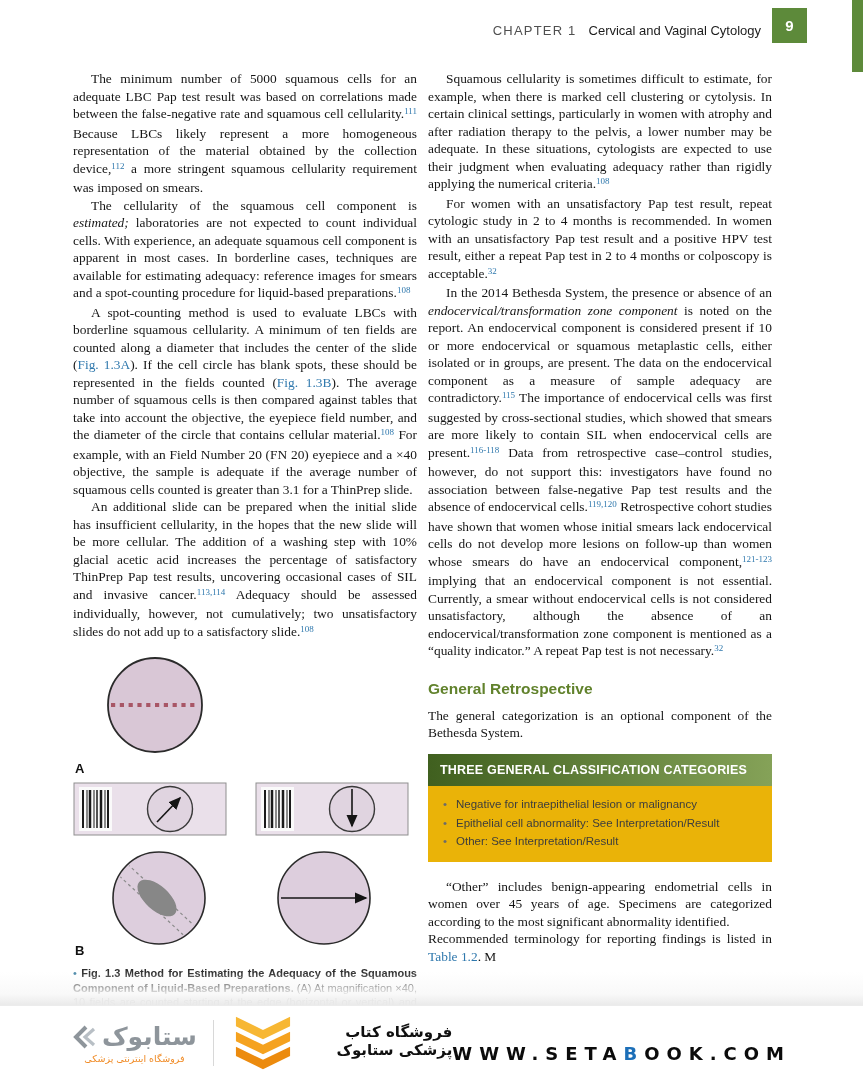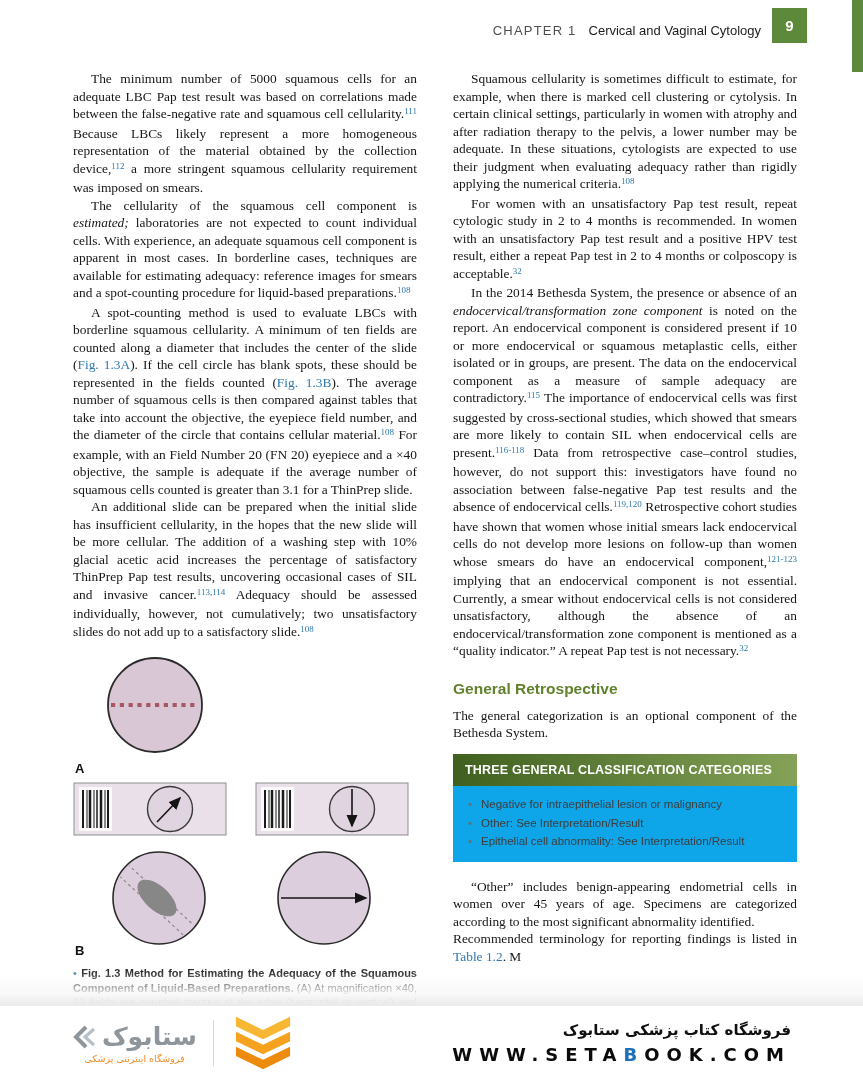--- a/index.html
+++ b/index.html
@@ -10,41 +10,41 @@
   .running-head{position:absolute;top:21px;right:102px;white-space:nowrap;
                 font-family:"Liberation Sans",sans-serif;z-index:2;}
   .chapter-label{font-size:13px;letter-spacing:1.2px;color:#4f4f4f;margin-right:12px;}
   .head-title{font-size:13px;color:#1c1c1c;}
   .page-number-box{position:absolute;top:8px;right:56px;width:35px;height:35px;background:#5d8a3a;
                    color:#fff;font:bold 15px "Liberation Sans",sans-serif;display:flex;
                    align-items:center;justify-content:center;z-index:2;}
   .edge-strip{position:absolute;top:0;right:0;width:11px;height:72px;background:#5d8a3a;z-index:2;}
 
   
-  .content{position:absolute;top:70px;left:73px;width:717px;display:flex;gap:36px;z-index:1;}
+  .content{position:absolute;top:70px;left:73px;width:717px;display:flex;gap:11px;z-index:1;}
   .col{width:344px;flex:none;}
 
   .body-p{margin:0;font-size:13.4px;line-height:17.5px;text-align:justify;color:#161616;
           hyphens:auto;-webkit-hyphens:auto;}
   .indent{text-indent:18px;}
   .seg-i{font-style:italic;}
   .seg-b{font-weight:bold;}
   .seg-sup{font-size:9px;color:#2f78ad;position:relative;top:-4px;}
   .seg-link{color:#2f78ad;}
   .seg-dot{color:#4a88a8;}
 
   .green-heading{font-family:"Liberation Sans",sans-serif;font-weight:bold;font-size:15.5px;
                  color:#61822c;margin:18px 0 9px;}
 
   
   .class-box{margin:12px 0 16px;}
   .class-box-header{background:linear-gradient(90deg,#40601f,#85a258);color:#fff;
                     font-family:Liberation Sans, sans-serif;font-weight:bold;font-size:12.5px;
                     line-height:1.35;padding:8px 12px;letter-spacing:.2px;}
-  .class-box-body{background:#0ea5e9;margin:0;padding:9px 14px 11px 28px;list-style:none;}
+  .class-box-body{background:#eab308;margin:0;padding:9px 14px 11px 28px;list-style:none;}
   .class-box-body li{font-family:"Liberation Sans",sans-serif;font-size:11.5px;color:#3d3d3d;
                      line-height:1.6;position:relative;}
   .class-box-body li::before{content:"•";position:absolute;left:-13px;color:#6b6b6b;}
 
   
   .figure{margin:10px 0 0;}
   .fig-label{font-family:"Liberation Sans",sans-serif;font-weight:bold;font-size:13px;}
   .fig-caption{margin-top:4px;font-family:"Liberation Sans",sans-serif;font-size:11px;
                line-height:14.5px;text-align:justify;color:#2e2e2e;}
 
@@ -53,21 +53,21 @@
         background:linear-gradient(180deg,rgba(255,255,255,0) 0%,rgba(248,248,248,.9) 65%,#e9e9e9 100%);}
   .footer{position:absolute;bottom:0;left:0;width:100%;height:74px;background:#fff;z-index:6;
           display:flex;align-items:center;justify-content:space-between;padding:0 72px;
           box-sizing:border-box;box-shadow:0 -1px 0 #ececec;}
   .footer-left{display:flex;align-items:center;gap:16px;}
   .logo-row{display:flex;align-items:center;gap:6px;}
   .logo-text{font-family:"DejaVu Sans",sans-serif;font-weight:bold;font-size:25px;color:#8e959b;}
   .logo-sub{font-family:"DejaVu Sans",sans-serif;font-size:9.5px;color:#f08a24;text-align:center;
             margin-top:2px;direction:rtl;}
   .footer-divider{width:1px;height:46px;background:#d8d8d8;}
-  .footer-right{display:flex;flex-direction:column;align-items:flex-end;}
+  .footer-right{display:flex;flex-direction:row;align-items:flex-end;}
   .tagline{font-family:"DejaVu Sans",sans-serif;font-weight:bold;font-size:15px;color:#101010;
            direction:rtl;margin-bottom:5px;}
   .url{font-family:"DejaVu Sans",sans-serif;font-weight:bold;font-size:18px;letter-spacing:7px;
        color:#0b0b0b;white-space:nowrap;}
 </style>
 </head>
 <body>
 
 <div class="page">
 
@@ -165,22 +165,22 @@
           <p class="body-p indent"><span>In the 2014 Bethesda System, the presence or absence of an </span><span class="seg-i">endocervical/transformation zone component</span><span> is noted on the report. An endocervical component is considered present if 10 or more endocervical or squamous metaplastic cells, either isolated or in groups, are present. The data on the endocervical component as a measure of sample adequacy are contradictory.</span><span class="seg-sup">115</span><span> The importance of endocervical cells was first suggested by cross-sectional studies, which showed that smears are more likely to contain SIL when endocervical cells are present.</span><span class="seg-sup">116-118</span><span> Data from retrospective case–control studies, however, do not support this: investigators have found no association between false-negative Pap test results and the absence of endocervical cells.</span><span class="seg-sup">119,120</span><span> Retrospective cohort studies have shown that women whose initial smears lack endocervical cells do not develop more lesions on follow-up than women whose smears do have an endocervical component,</span><span class="seg-sup">121-123</span><span> implying that an endocervical component is not essential. Currently, a smear without endocervical cells is not considered unsatisfactory, although the absence of an endocervical/transformation zone component is mentioned as a “quality indicator.” A repeat Pap test is not necessary.</span><span class="seg-sup">32</span></p>
         </div>
 
       <h2 class="green-heading">General Retrospective</h2>
       <p class="body-p">The general categorization is an optional component of the Bethesda System.</p>
 
       <div class="class-box">
         <div class="class-box-header">THREE GENERAL CLASSIFICATION CATEGORIES</div>
         <ul class="class-box-body">
             <li>Negative for intraepithelial lesion or malignancy</li>
+            <li>Epithelial cell abnormality: See Interpretation/Result</li>
             <li>Other: See Interpretation/Result</li>
-            <li>Epithelial cell abnormality: See Interpretation/Result</li>
           </ul>
       </div>
 
       <p class="body-p indent">“Other” includes benign-appearing endometrial cells in women over 45 years of age. Specimens are categorized according to the most significant abnormality identified.</p>
 
       <p class="body-p"><span>Recommended terminology for reporting findings is listed in </span><span class="seg-link">Table 1.2</span><span>. M</span></p>
     </section>
   </div>
 
   <div class="fade"></div>

